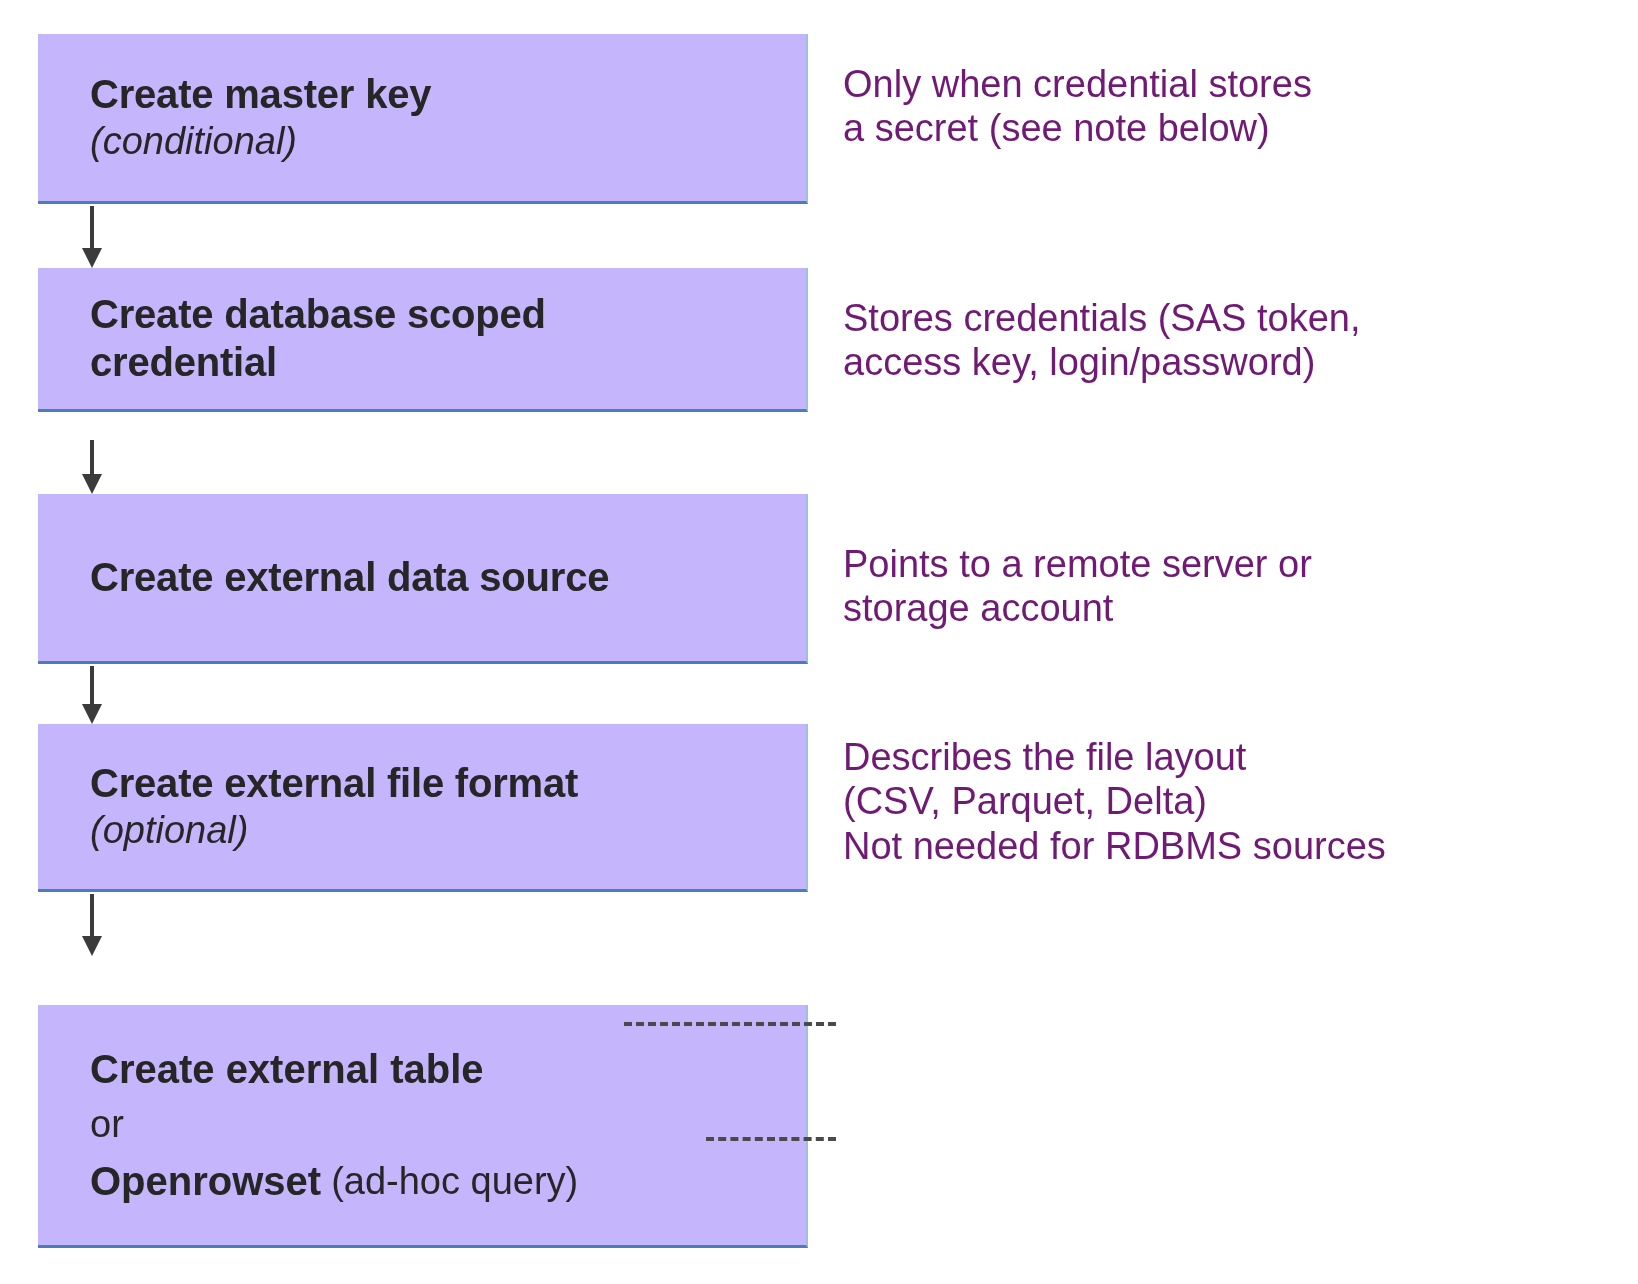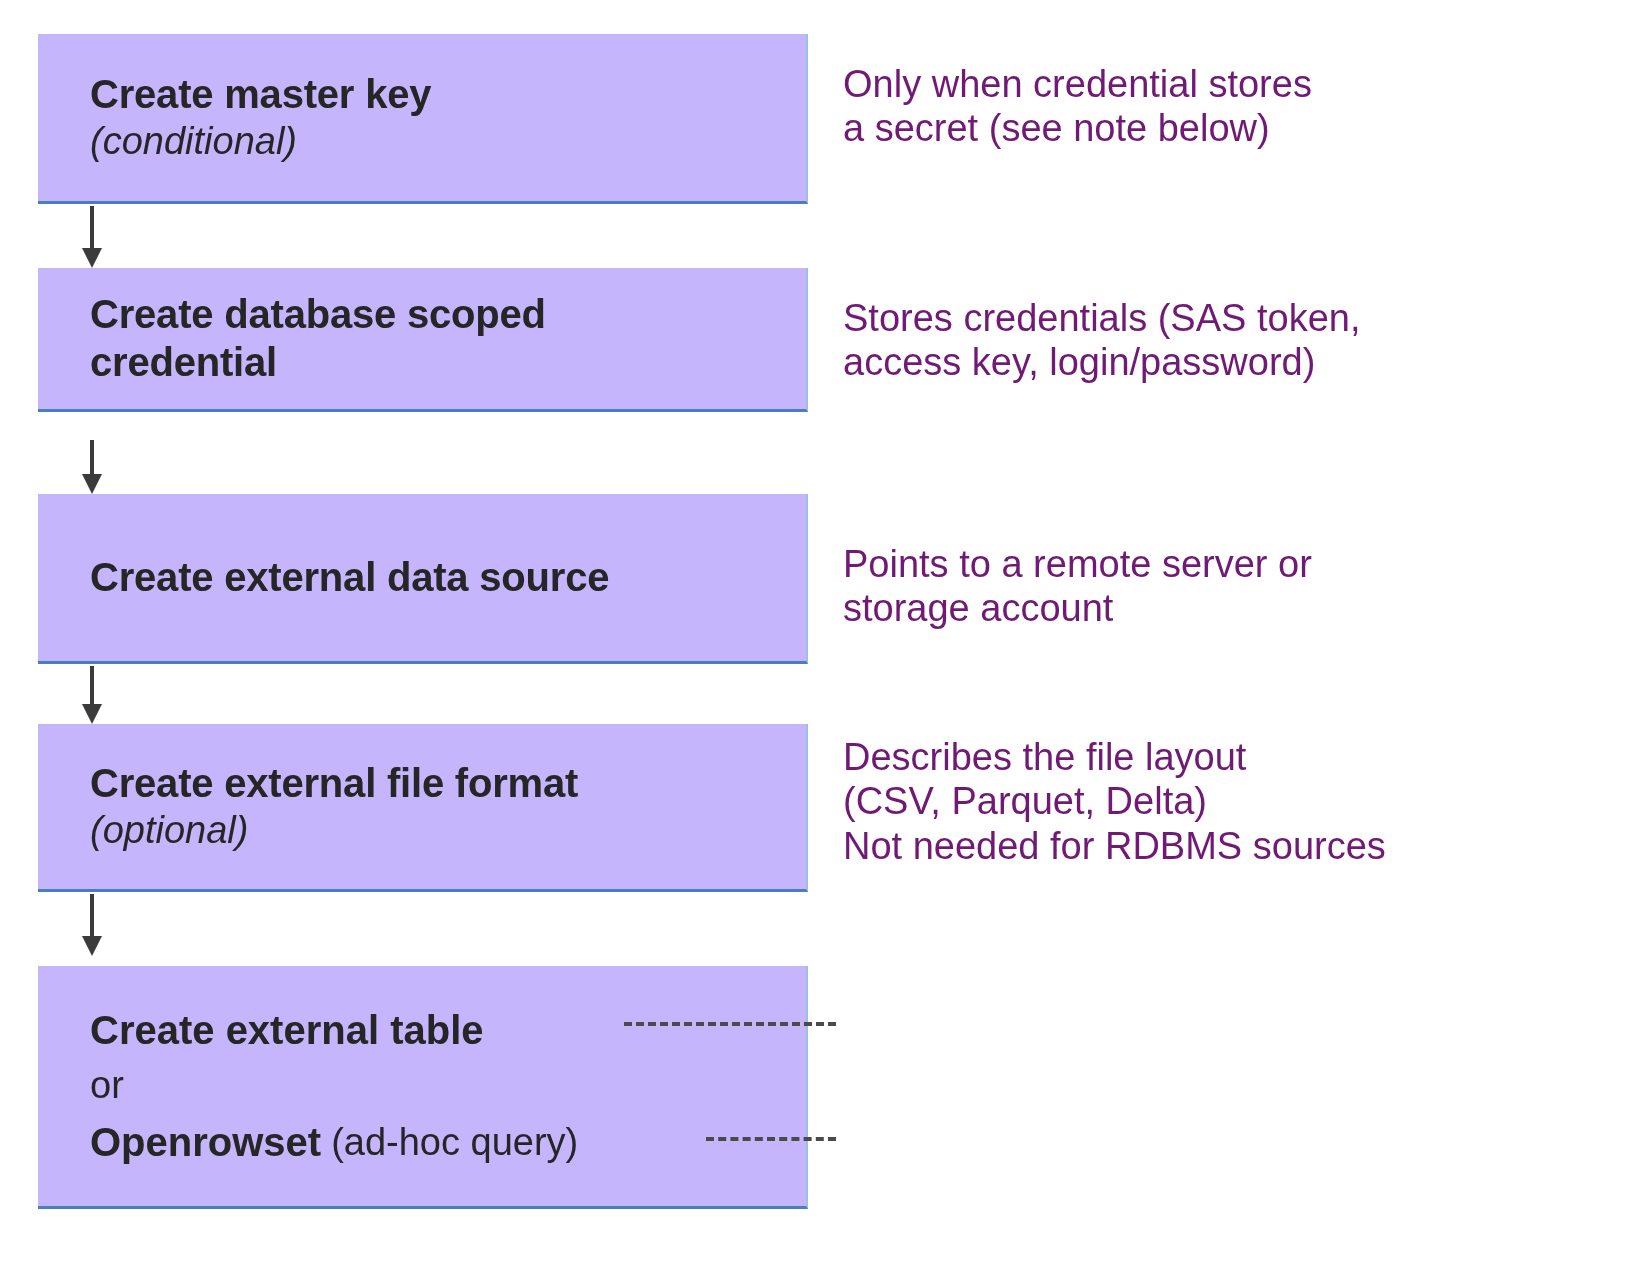--- a/index.html
+++ b/index.html
@@ -45,21 +45,21 @@
     font-size: 38px;
     font-weight: normal;
     line-height: 1.18;
     font-style: italic;
   }
 
   #box-1 { top: 34px;   height: 170px; }
   #box-2 { top: 268px;  height: 144px; }
   #box-3 { top: 494px;  height: 170px; }
   #box-4 { top: 724px;  height: 168px; }
-  #box-5 { top: 966px; height: 243px; padding-left: 52px; }
+  #box-5 { top: 1005px; height: 243px; padding-left: 52px; }
 
   
   .row {
     display: flex;
     align-items: center;
     height: 56px;
   }
   .row-or {
     font-size: 38px;
     line-height: 1.1;

